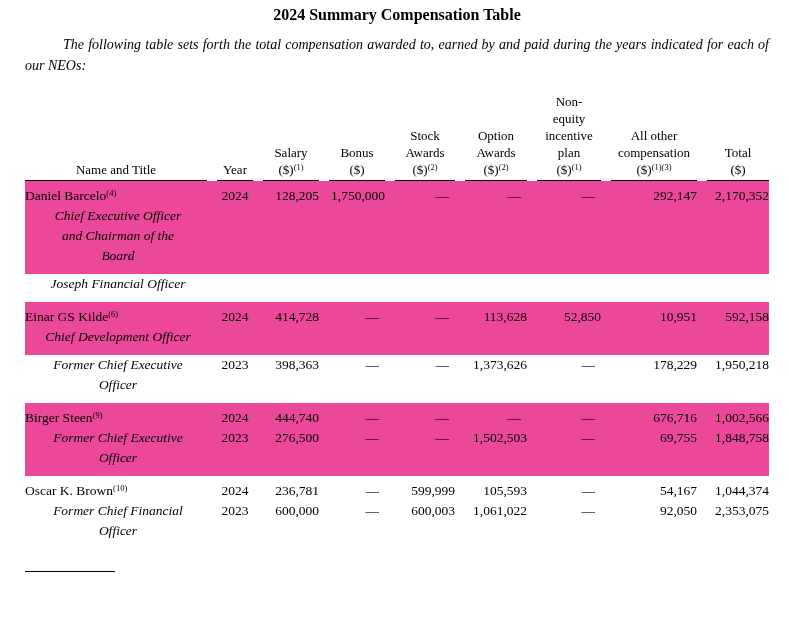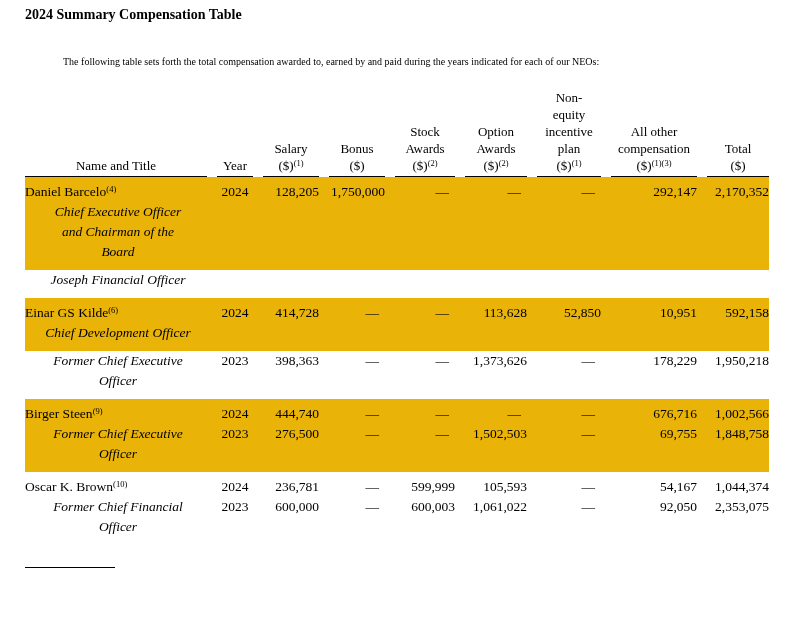--- a/index.html
+++ b/index.html
@@ -5,27 +5,29 @@
   * { margin: 0; padding: 0; box-sizing: border-box; }
   html, body { background: #fff; }
   body {
     width: 789px; height: 632px; overflow: hidden;
     font-family: "Liberation Serif", "DejaVu Serif", serif;
     color: #000;
   }
   .page { padding: 5px 20px 0 25px; }
 
   .doc-title {
-    font-size: 14px; font-weight: bold; line-height: 20px;
-    margin-bottom: 26px;
+    font-size: 16px; font-weight: bold; line-height: 20px;
+    margin-bottom: 9px;
+    text-align: center;
   }
   .intro {
-    font-size: 10px; line-height: 21px;
+    font-size: 14px; line-height: 21px;
     text-align: justify; text-indent: 38px;
     margin-bottom: 17px;
+    font-style: italic;
   }
 
   table.comp {
     border-collapse: collapse; table-layout: fixed;
     width: 744px;
   }
   col.c-name   { width: 182px; }
   col.c-year   { width: 46px; }
   col.c-salary { width: 66px; }
   col.c-bonus  { width: 66px; }
@@ -42,21 +44,21 @@
   thead th.first { padding-left: 0; }
   .hwrap { border-bottom: 1.5px solid #000; padding-bottom: 2px; }
   .hline { line-height: 17px; text-align: center; white-space: nowrap; }
   th.left .hline { text-align: center; }
 
   td {
     vertical-align: top; padding-left: 10px;
     font-size: 13.5px; line-height: 20px;
     white-space: nowrap;
   }
-  tbody.shaded { background: #eab308; }
+  tbody.shaded { background: #ec4899; }
   tr.name-row td { padding-top: 5px; }
   tr.title-row td { padding-bottom: 8px; }
   td.name-cell { padding-left: 0; }
   td.title-cell {
     padding-left: 20px; padding-right: 16px;
     font-style: italic; white-space: normal; line-height: 20px; text-align: center;
   }
   td.year-cell { text-align: center; }
   td.num { text-align: right; }
   td.dash { padding-right: 6px; }

